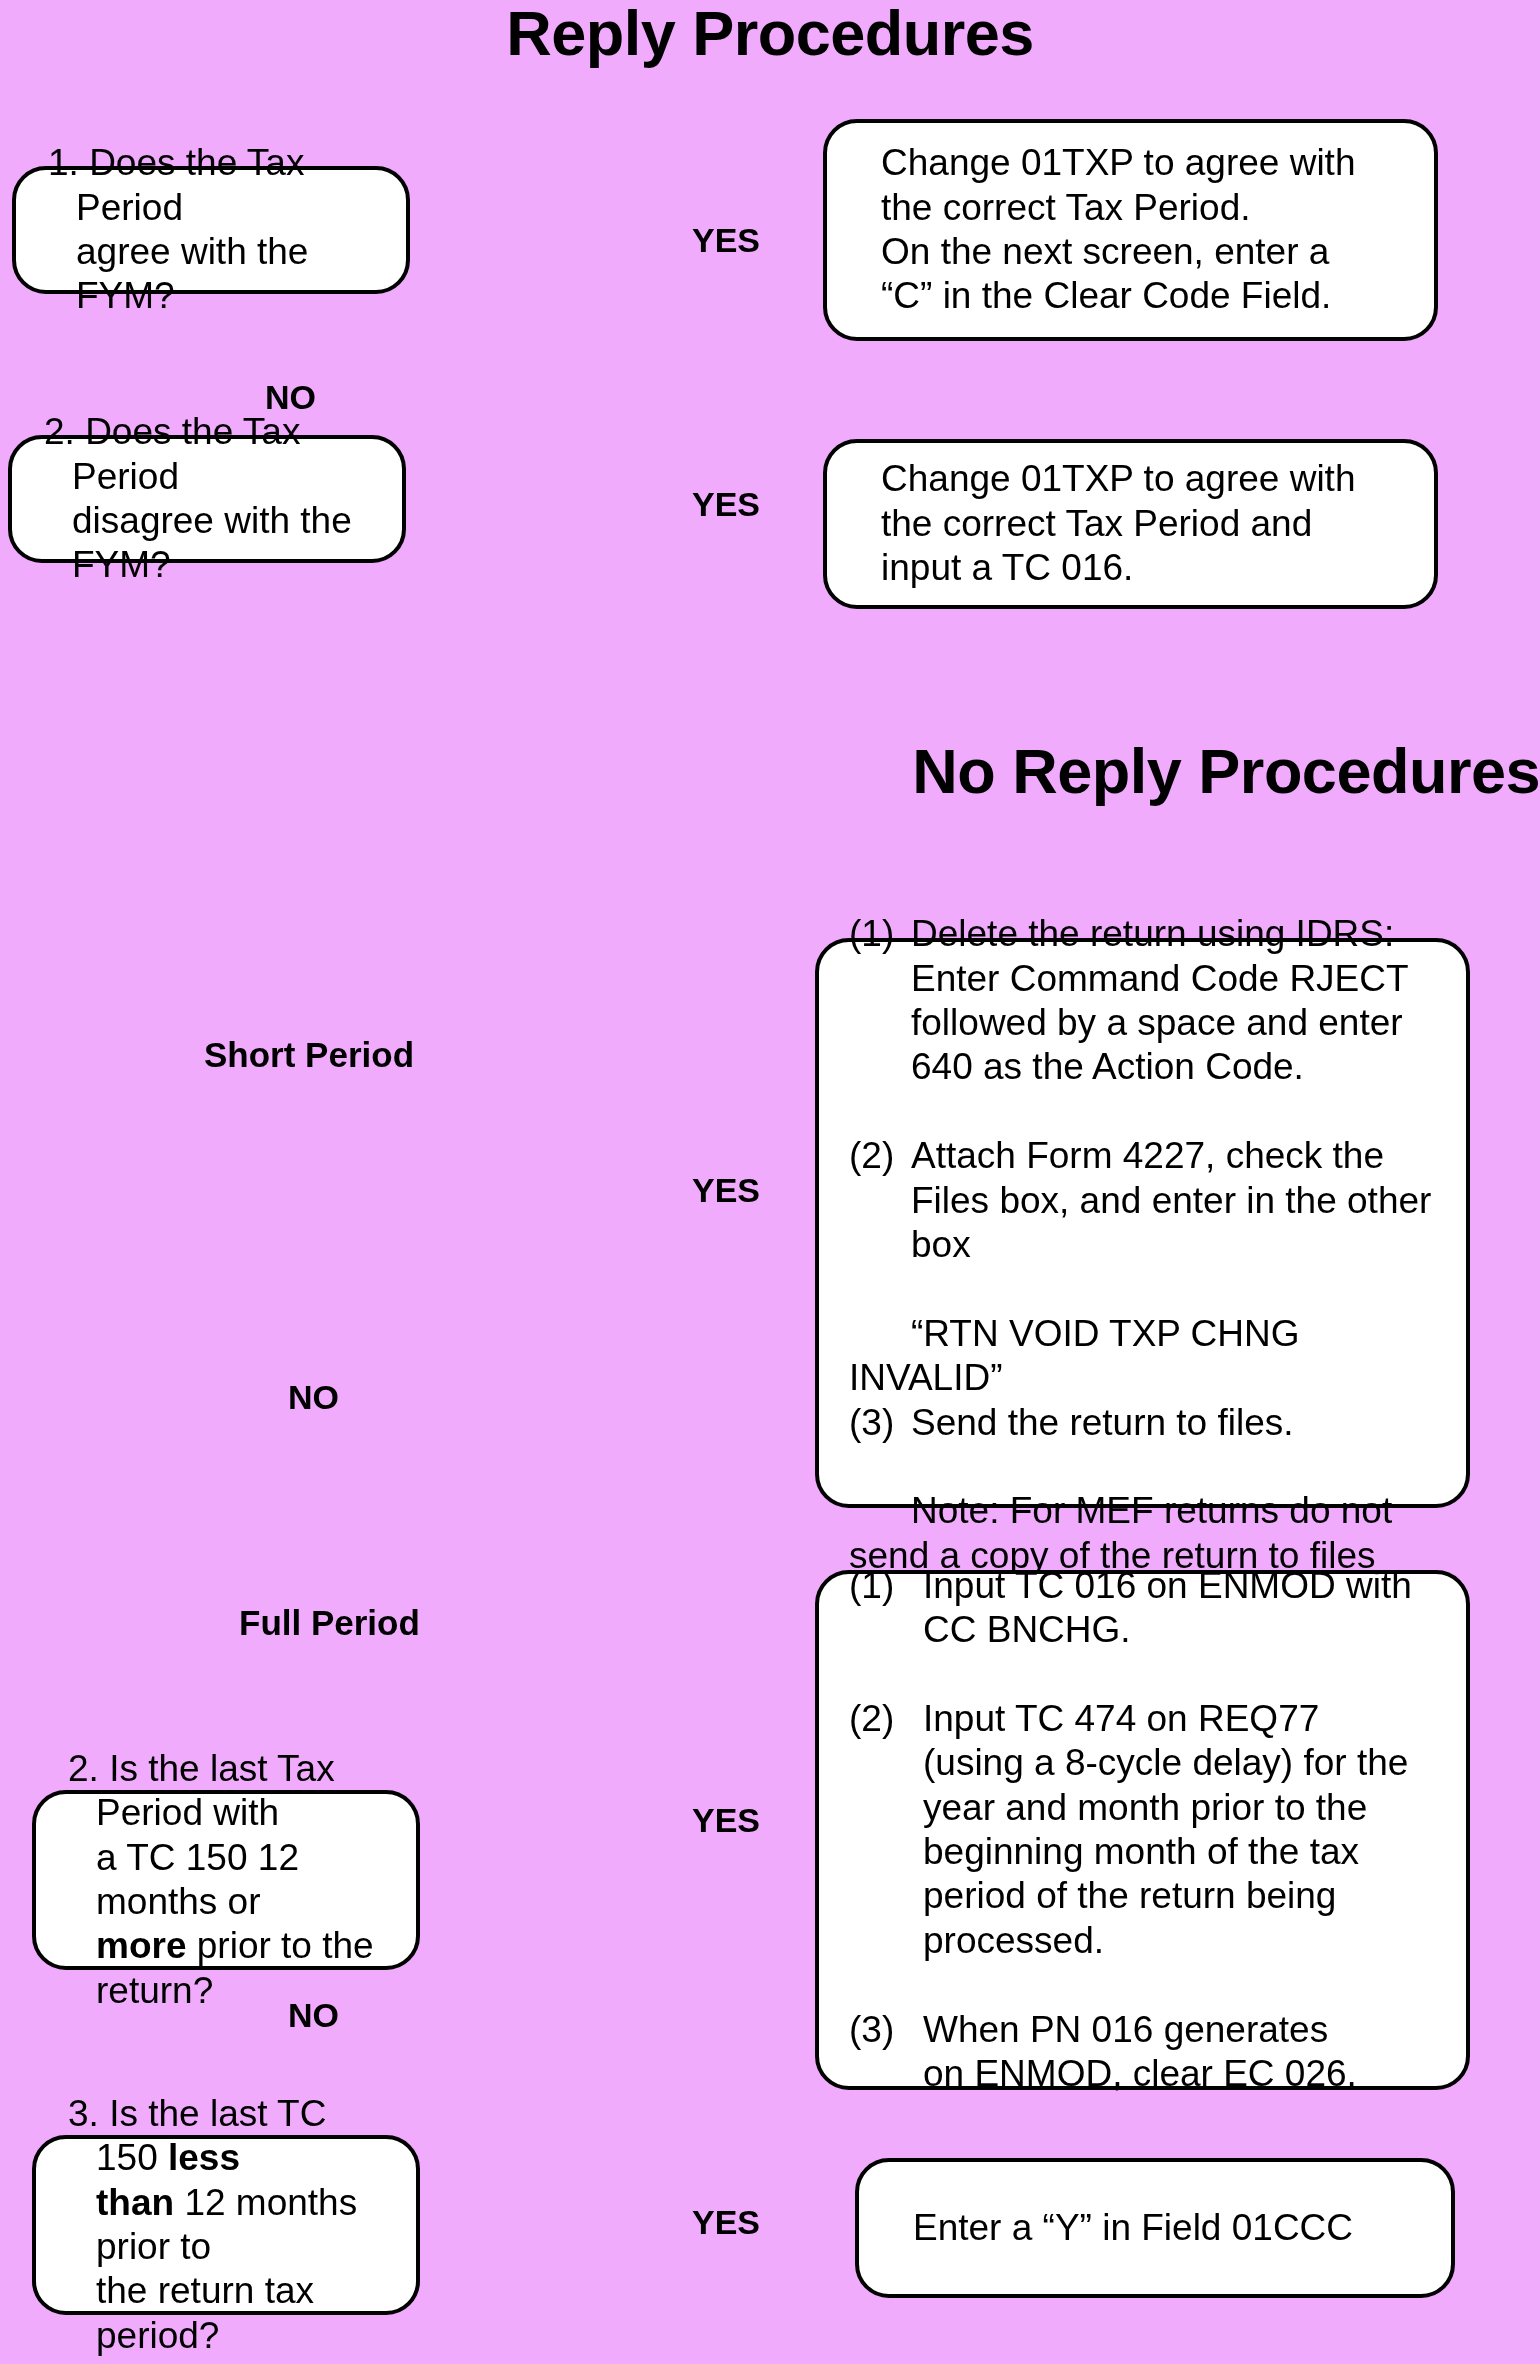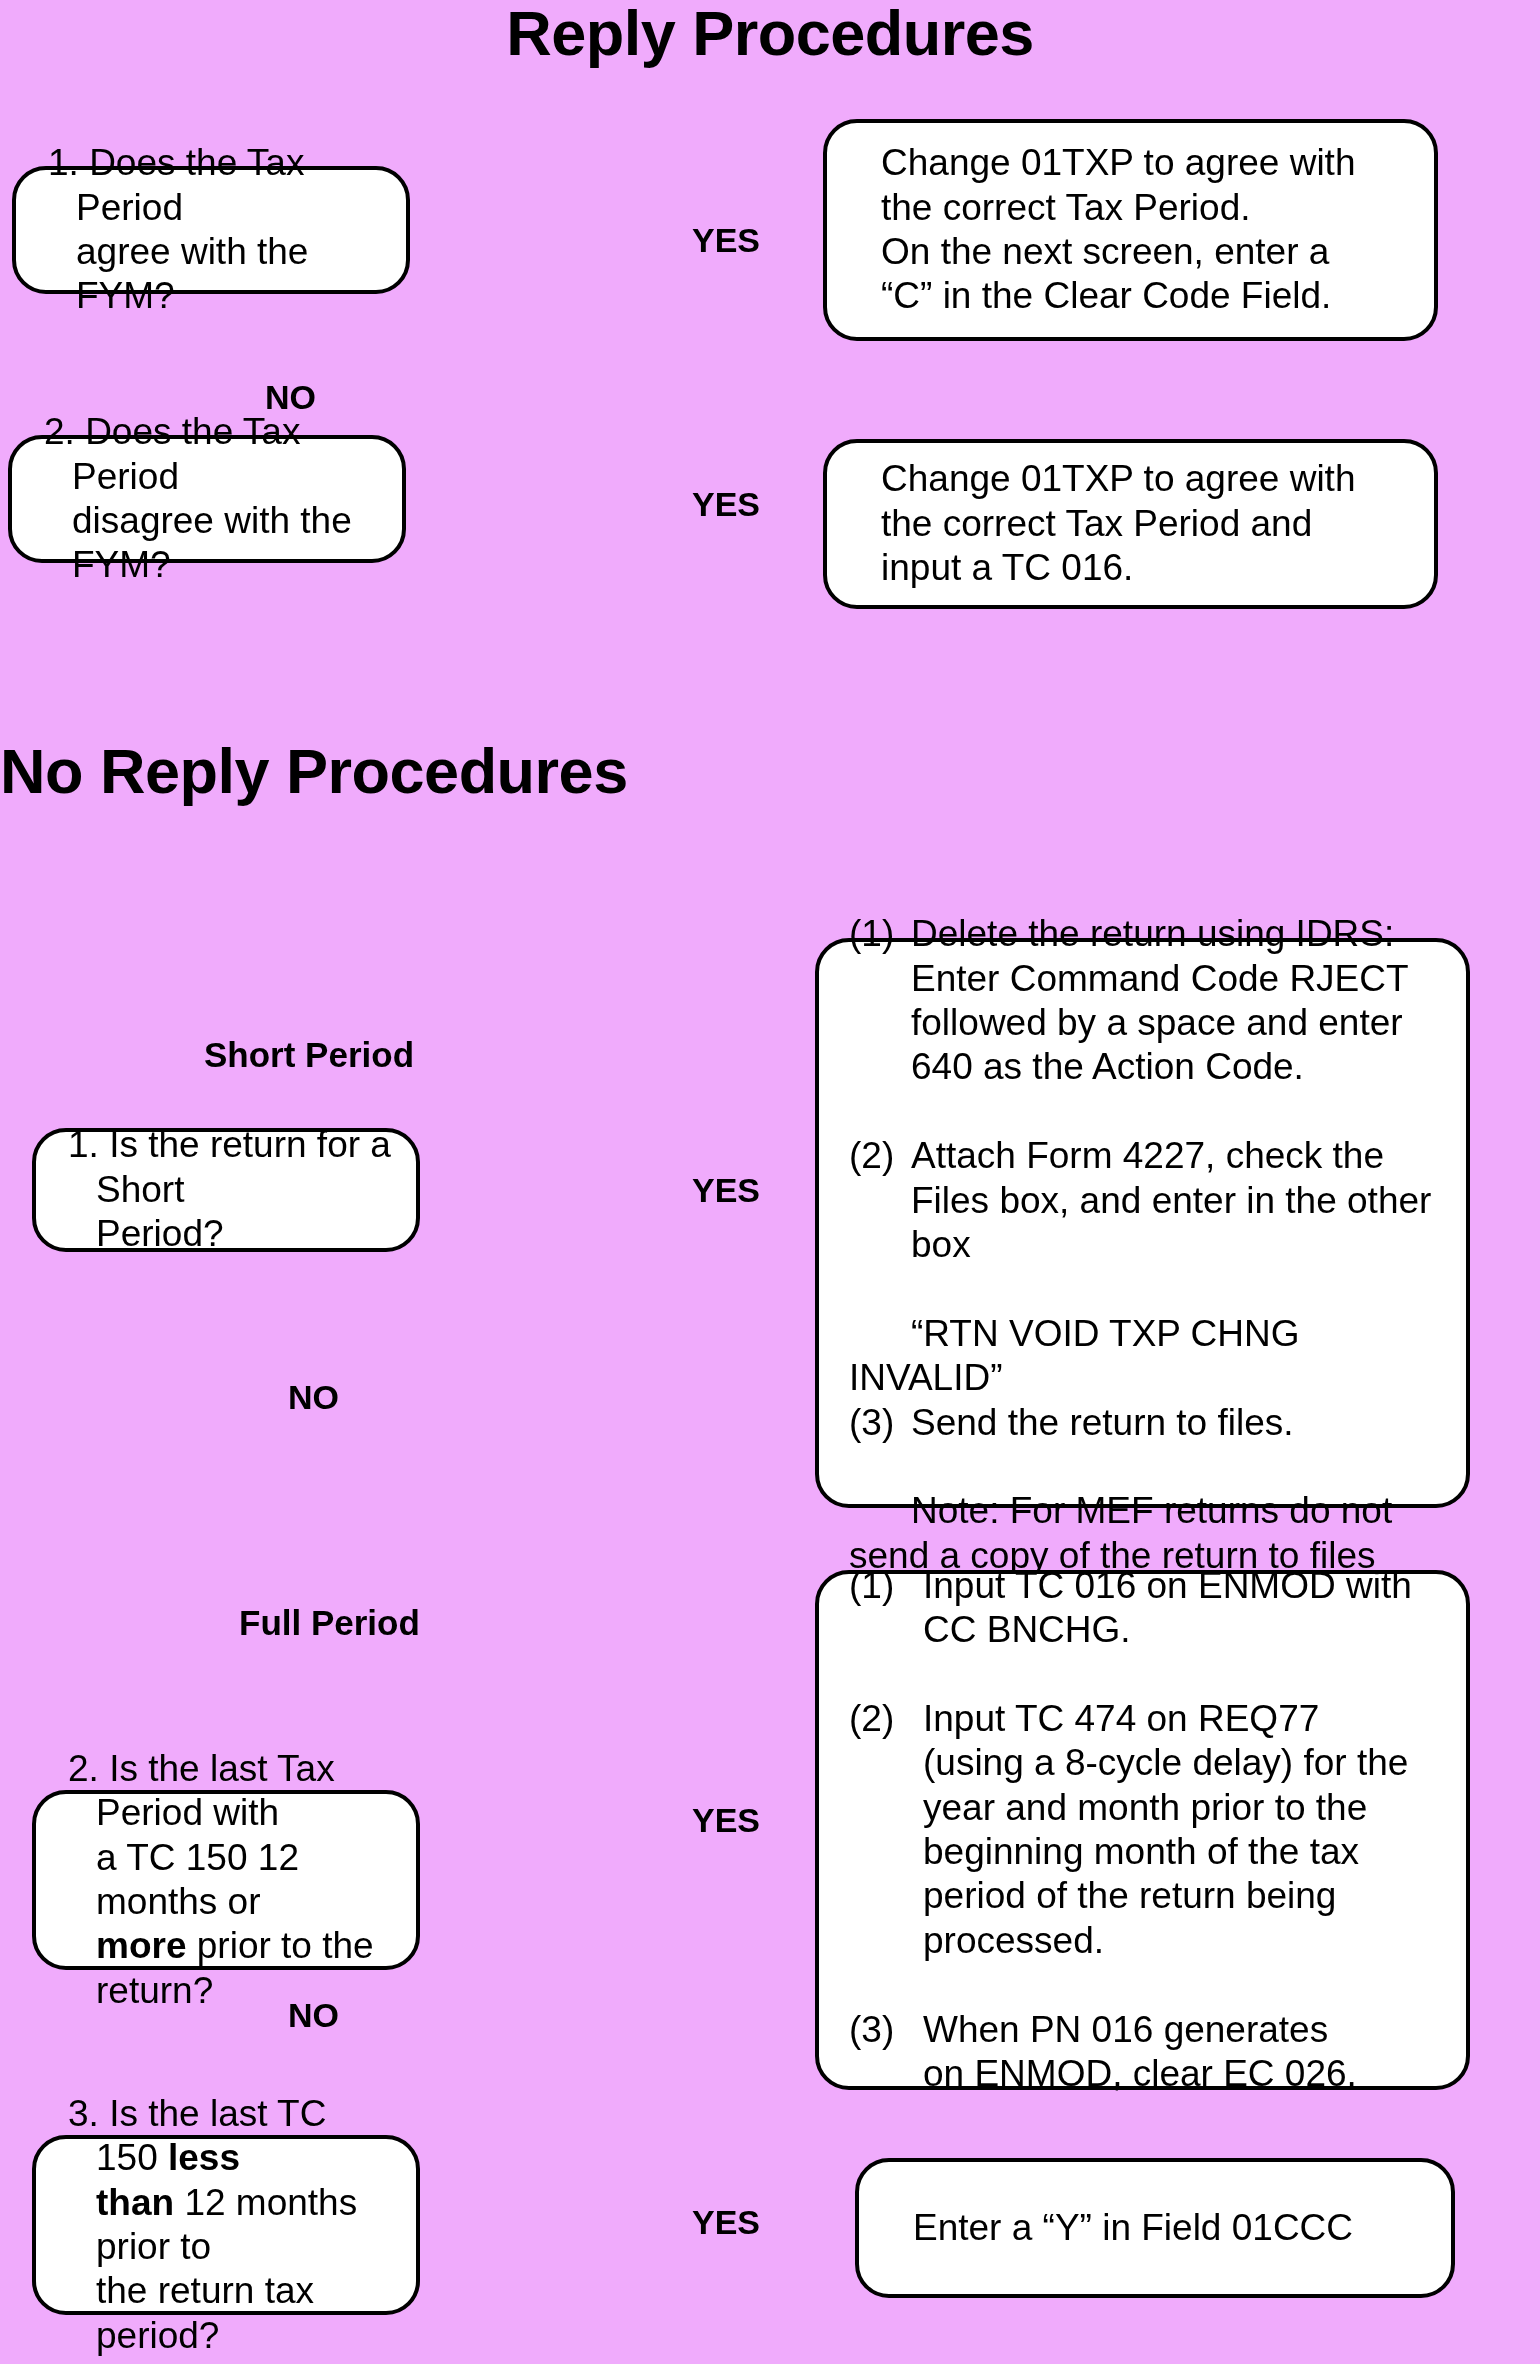--- a/index.html
+++ b/index.html
@@ -33,21 +33,21 @@
     left: 0;
     top: 2px;
     width: 1540px;
     text-align: center;
     font-size: 63px;
   }
   #title-noreply {
     left: 0;
     top: 740px;
     width: 1540px;
-    text-align: left;
+    text-align: right;
     font-size: 63px;
   }
 
   
   .rbox {
     position: absolute;
     box-sizing: border-box;
     border: 4px solid #000;
     border-radius: 34px;
     background: #ffffff;
@@ -153,24 +153,20 @@
   <div class="rbox abox" style="left:823px; top:439px; width:615px; height:170px;">
     <span class="rbox-text">Change 01TXP to agree with
 the correct Tax Period and
 input a TC 016.</span>
   </div>
 
   <div class="section-title" id="title-noreply">No Reply Procedures</div>
 
   <div class="group-heading" style="left:204px; top:993px;margin-top:44px;">Short Period</div>
 
-  <div class="rbox qbox" style="left:32px; top:1128px; width:388px; height:124px;">
-    <span class="rbox-text">1. Is the return for a Short
-Period?</span>
-  </div>
 
   <div class="branch-label" style="left:692px; top:1173px;">YES</div>
 
   <div class="branch-label" style="left:288px; top:1380px;">NO</div>
 
   <div class="rbox abox listbox" style="left:815px; top:938px; width:655px; height:570px;">
     <span class="rbox-text">
       <span class="li">
         <span class="marker">(1)</span>
         <span class="body">Delete the return using IDRS:

